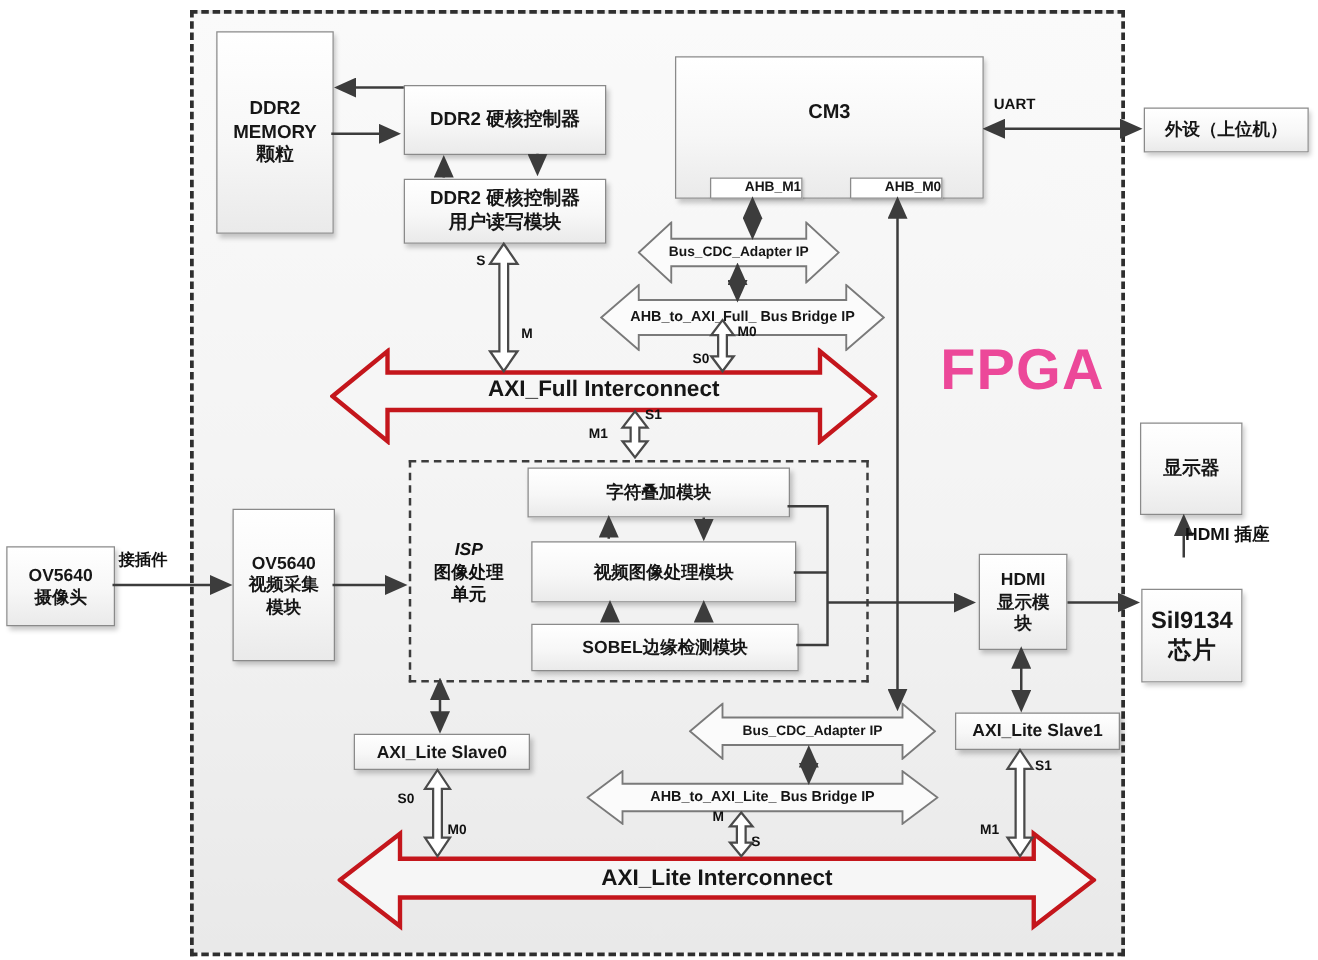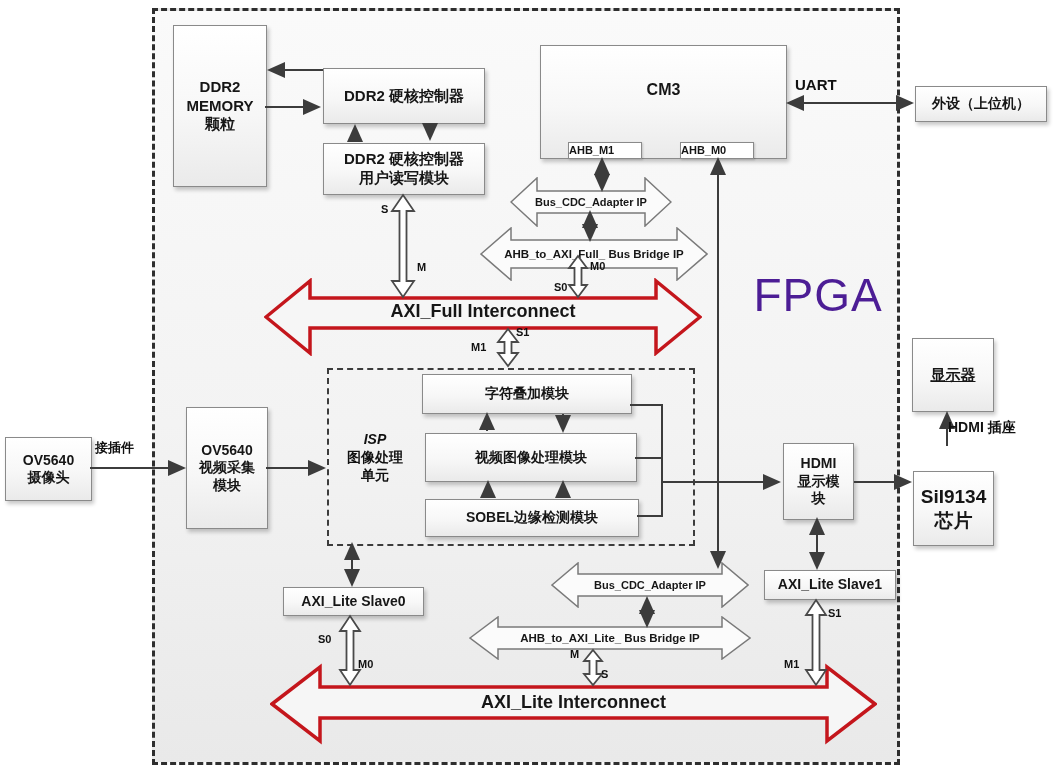--- a/index.html
+++ b/index.html
@@ -16,33 +16,33 @@
   .box{
     position:absolute;border:1px solid #8a8a8a;
     background:linear-gradient(180deg,#ffffff 0%,#f7f7f7 55%,#eaeaea 100%);
     box-shadow:2px 3px 4px rgba(0,0,0,0.22);
     display:flex;flex-direction:column;align-items:center;justify-content:center;
     font-weight:bold;text-align:center;line-height:1.25;font-size:14px;
   }
   .box .ln{display:block;}
   .tab{
     position:absolute;border:1px solid #8a8a8a;background:#ffffff;
-    display:flex;align-items:center;justify-content:flex-start;
+    display:flex;align-items:center;justify-content:flex-end;
     font-size:11px;font-weight:bold;box-shadow:1px 1px 2px rgba(0,0,0,0.18);
   }
   .shape{position:absolute;}
   .shape svg{display:block;}
   .shape-label{
     position:absolute;left:0;top:0;right:0;bottom:0;
     display:flex;align-items:center;justify-content:center;
     font-weight:bold;text-align:center;
   }
   .plabel{position:absolute;font-size:11px;font-weight:bold;color:#111;}
   .freelabel{position:absolute;font-weight:bold;color:#111;}
-  #fpga-title{font-size:46px;font-weight:400;letter-spacing:1px;color:#4c1d95;}
+  #fpga-title{font-size:46px;font-weight:700;letter-spacing:1px;color:#ec4899;}
   #isp-box{
     position:absolute;left:327px;top:368px;width:364px;height:174px;
     border:2px dashed #3c3c3c;background:transparent;
   }
   #connector-layer{position:absolute;left:0;top:0;z-index:6;pointer-events:none;}
   .boxlayer{z-index:3;}
   .shapelayer{z-index:2;}
   .lbllayer{z-index:7;}
 </style>
 </head>
@@ -76,21 +76,21 @@
     </div>
     <div class="tab" style="left:139px;top:96px;width:72px;height:15px;">
       <span>AHB_M0</span>
     </div>
   </div>
 
   <div class="box boxlayer" style="left:915px;top:86px;width:130px;height:34px;">
     <span class="ln">外设（上位机）</span>
   </div>
 
-  <div class="box boxlayer" style="left:912px;top:338px;width:80px;height:72px;font-size:15px;text-decoration:underline;">
+  <div class="box boxlayer" style="left:912px;top:338px;width:80px;height:72px;font-size:15px;">
     <span class="ln">显示器</span>
   </div>
 
   <div class="box boxlayer" style="left:913px;top:471px;width:79px;height:73px;font-size:19px;">
     <span class="ln">SiI9134</span>
     <span class="ln">芯片</span>
   </div>
 
   <div class="box boxlayer" style="left:783px;top:443px;width:69px;height:75px;">
     <span class="ln">HDMI</span>
@@ -221,21 +221,21 @@
     <g fill="#ffffff" stroke="#4a4a4a" stroke-width="1.8">
       <path d="M403,195 L414,211 L406.5,211 L406.5,281 L414,281 L403,297 L392,281 L399.5,281 L399.5,211 L392,211 Z"></path>
       <path d="M578,256 L587,268 L581.5,268 L581.5,285 L587,285 L578,297 L569,285 L574.5,285 L574.5,268 L569,268 Z"></path>
       <path d="M508,329 L518,342 L511.5,342 L511.5,353 L518,353 L508,366 L498,353 L504.5,353 L504.5,342 L498,342 Z"></path>
       <path d="M350,616 L360,631 L353.5,631 L353.5,670 L360,670 L350,685 L340,670 L346.5,670 L346.5,631 L340,631 Z"></path>
       <path d="M593,650 L602,661 L596.5,661 L596.5,674 L602,674 L593,685 L584,674 L589.5,674 L589.5,661 L584,661 Z"></path>
       <path d="M816,600 L826,615 L819.5,615 L819.5,670 L826,670 L816,685 L806,670 L812.5,670 L812.5,615 L806,615 Z"></path>
     </g>
   </svg>
 
-  <div class="freelabel lbllayer" style="left:795px;top:76px;font-size:15px;">UART</div>
+  <div class="freelabel lbllayer" style="left:795px;top:76px;font-size:12px;">UART</div>
 
   <div class="freelabel lbllayer" id="fpga-title" style="left:752px;top:268px;width:132px;text-align:center;">FPGA</div>
 
   <div class="freelabel lbllayer" style="left:95px;top:439px;font-size:13px;">接插件</div>
 
   <div class="freelabel lbllayer" style="left:948px;top:419px;font-size:14px;">HDMI 插座</div>
 
   <div class="freelabel lbllayer" style="left:338px;top:430px;width:74px;text-align:center;font-size:14px;line-height:1.3;">
     <span class="ln" style="display:block;font-style:italic;">ISP</span>
     <span class="ln" style="display:block;">图像处理</span>

